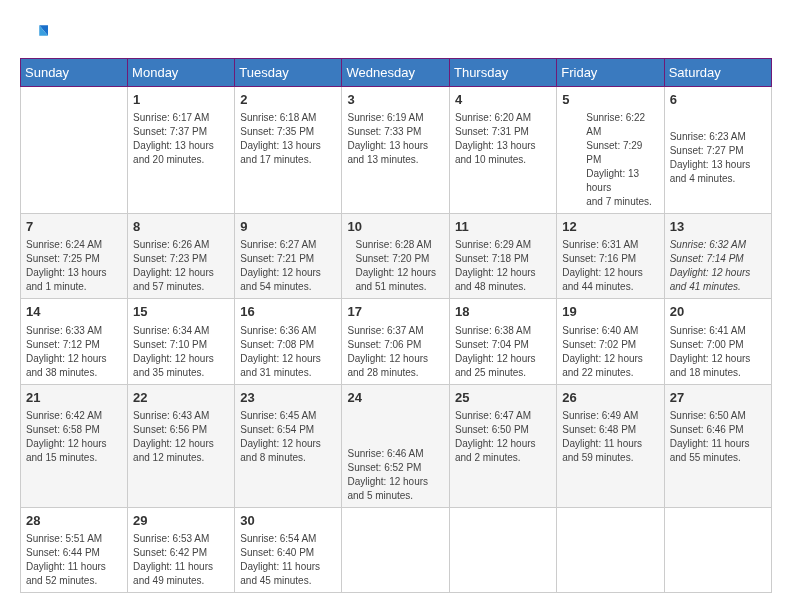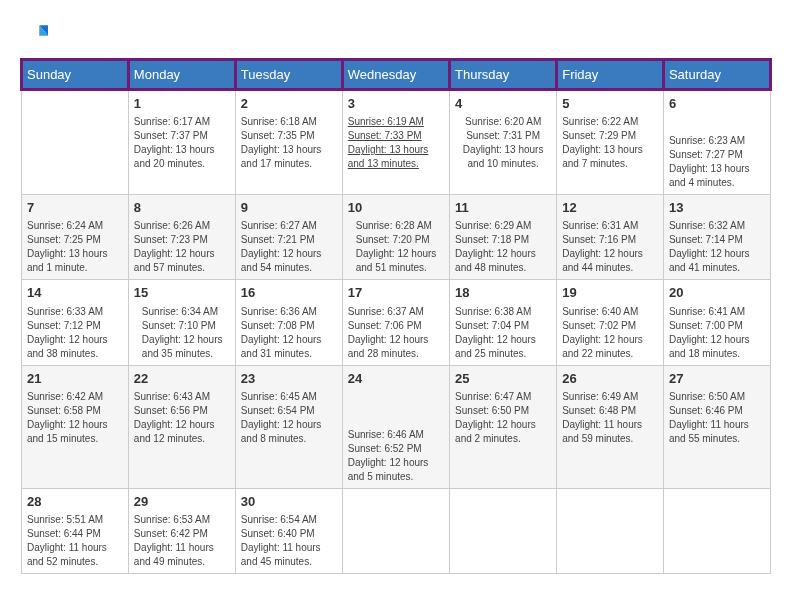--- a/index.html
+++ b/index.html
@@ -49,21 +49,21 @@
       border-collapse: collapse;
       font-size: 11px;
     }
     thead tr th {
       background: #3a7abf;
       color: #fff;
       padding: 6px 4px;
       text-align: left;
       font-size: 13px;
       font-weight: normal;
-      border: 3px solid #701a75;
+      border: 1px solid #701a75;
     }
     tbody tr {
       vertical-align: top;
     }
     tbody tr td {
       border: 1px solid #ccc;
       padding: 4px 5px;
       height: 80px;
       width: 108px;
       color: #333;
@@ -134,35 +134,35 @@
         </td>
         <td>
           <span class="day-num">2</span>
           <div class="day-info" style="white-space: pre-line;">Sunrise: 6:18 AM
 Sunset: 7:35 PM
 Daylight: 13 hours
 and 17 minutes.</div>
         </td>
         <td>
           <span class="day-num">3</span>
-          <div class="day-info" style="white-space: pre-line; text-decoration: underline;">Sunrise: 6:19 AM
+          <div class="day-info" style="white-space: pre-line;">Sunrise: 6:19 AM
 Sunset: 7:33 PM
 Daylight: 13 hours
 and 13 minutes.</div>
         </td>
         <td>
           <span class="day-num">4</span>
-          <div class="day-info" style="white-space: pre-line; text-align: center;">Sunrise: 6:20 AM
+          <div class="day-info" style="white-space: pre-line;">Sunrise: 6:20 AM
 Sunset: 7:31 PM
 Daylight: 13 hours
 and 10 minutes.</div>
         </td>
         <td>
           <span class="day-num">5</span>
-          <div class="day-info" style="white-space: pre-line;">Sunrise: 6:22 AM
+          <div class="day-info" style="white-space: pre-line; margin-left: 24px;">Sunrise: 6:22 AM
 Sunset: 7:29 PM
 Daylight: 13 hours
 and 7 minutes.</div>
         </td>
         <td>
           <span class="day-num">6</span>
           <div class="day-info" style="white-space: pre-line; margin-top: 21px;">Sunrise: 6:23 AM
 Sunset: 7:27 PM
 Daylight: 13 hours
 and 4 minutes.</div>
@@ -206,37 +206,37 @@
         </td>
         <td>
           <span class="day-num">12</span>
           <div class="day-info" style="white-space: pre-line;">Sunrise: 6:31 AM
 Sunset: 7:16 PM
 Daylight: 12 hours
 and 44 minutes.</div>
         </td>
         <td>
           <span class="day-num">13</span>
-          <div class="day-info" style="white-space: pre-line;">Sunrise: 6:32 AM
+          <div class="day-info" style="white-space: pre-line; font-style: italic;">Sunrise: 6:32 AM
 Sunset: 7:14 PM
 Daylight: 12 hours
 and 41 minutes.</div>
         </td>
       </tr>
       <tr>
         <td>
           <span class="day-num">14</span>
           <div class="day-info" style="white-space: pre-line;">Sunrise: 6:33 AM
 Sunset: 7:12 PM
 Daylight: 12 hours
 and 38 minutes.</div>
         </td>
         <td>
           <span class="day-num">15</span>
-          <div class="day-info" style="white-space: pre-line; margin-left: 8px;">Sunrise: 6:34 AM
+          <div class="day-info" style="white-space: pre-line;">Sunrise: 6:34 AM
 Sunset: 7:10 PM
 Daylight: 12 hours
 and 35 minutes.</div>
         </td>
         <td>
           <span class="day-num">16</span>
           <div class="day-info" style="white-space: pre-line;">Sunrise: 6:36 AM
 Sunset: 7:08 PM
 Daylight: 12 hours
 and 31 minutes.</div>

